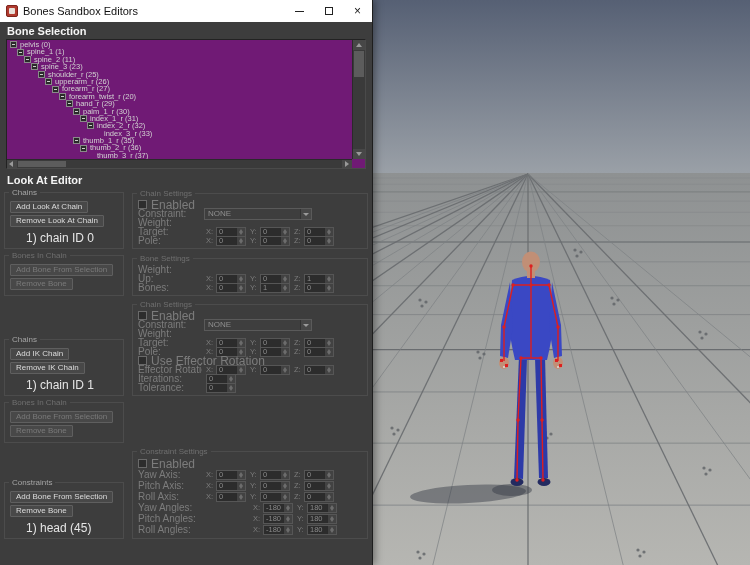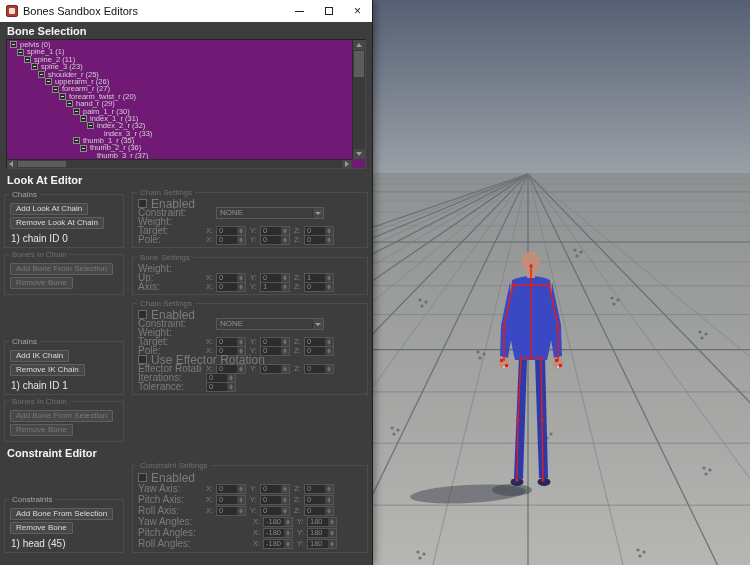--- a/index.html
+++ b/index.html
@@ -60,39 +60,39 @@
   .cols{display:flex;align-items:flex-end;padding:0 2px}
   .colL{flex:0 0 124px}
   .colR{flex:1;margin-left:4px;min-width:0}
   .grp{position:relative;border:1px solid #4c4c4c;margin:6px 2px 0;padding:6px 1px 3px}
   .glabel{position:absolute;top:-5px;left:4px;background:#3d3d3d;padding:0 3px;font-size:8px;line-height:9px;color:#a5a5a5;white-space:nowrap}
   .dimg>.glabel{color:#6f6f6f}
 
   .pbtn{display:block;margin:2px 4px;height:12px;line-height:10px;background:#484848;border:1px solid #5f5f5f;
         border-radius:1px;color:#dcdcdc;font-size:8px;font-family:inherit;padding:0 5px;width:max-content;cursor:default}
   .pbtn.dim{color:#7a7a7a}
-  .litem{font-size:10px;color:#e6e6e6;padding:2px 5px 0}
+  .litem{font-size:12px;color:#e6e6e6;padding:2px 20px 0}
 
   .frow{display:flex;align-items:center;height:9px;padding:0 4px}
   .c-rows .frow{height:11px}
   .lab{flex:0 0 64px;font-size:10px;color:#7c7c7c;white-space:nowrap;overflow:hidden}
   .cbl{font-size:12px;color:#7c7c7c;white-space:nowrap}
   .cbx{flex:0 0 9px;width:9px;height:9px;border:1px solid #6a6a6a;background:#2d2d2d;margin-right:4px}
   .fld{display:flex;align-items:center;margin-left:4px}
   .axl{flex:0 0 10px;font-size:7.5px;color:#7c7c7c}
   .sp{flex:0 0 47px}
   .spin{display:inline-flex;width:30px;height:10px;background:#2c2c2c;border:1px solid #565656}
   .spin b{flex:1;min-width:0;font-weight:400;font-size:7.5px;line-height:8px;color:#d8d8d8;padding-left:2px;overflow:hidden}
   .spin.dim b{color:#8a8a8a}
   .sarrs{flex:0 0 9px;position:relative;background:#424242;border-left:1px solid #2b2b2b}
   .sarrs::before{content:"";position:absolute;left:2px;top:1px;border-left:2.5px solid transparent;border-right:2.5px solid transparent;border-bottom:3px solid #9b9b9b}
   .sarrs::after{content:"";position:absolute;left:2px;bottom:1px;border-left:2.5px solid transparent;border-right:2.5px solid transparent;border-top:3px solid #9b9b9b}
   .spin.dim .sarrs::before{border-bottom-color:#6c6c6c}
   .spin.dim .sarrs::after{border-top-color:#6c6c6c}
-  .sel{display:inline-flex;width:108px;height:12px;background:#3e3e3e;border:1px solid #5a5a5a;margin-left:14px}
+  .sel{display:inline-flex;width:108px;height:12px;background:#3e3e3e;border:1px solid #5a5a5a;margin-left:2px}
   .sel b{flex:1;font-weight:400;font-size:8px;line-height:10px;color:#8f8f8f;padding:0 3px;overflow:hidden}
   .dd{flex:0 0 11px;position:relative;background:#474747;border-left:1px solid #333}
   .dd::before{content:"";position:absolute;left:2px;top:4px;border-left:3px solid transparent;border-right:3px solid transparent;border-top:3.5px solid #9a9a9a}
 </style>
 </head>
 <body>
 
 <div class="viewport">
   <svg id="scene" width="750" height="565" viewBox="0 0 750 565">
     <defs>
@@ -436,21 +436,21 @@
                 </span>
                 <span class="fld">
                   <label class="axl">Z:</label>
                   <span class="spin dim">
                     <b>1</b>
                     <i class="sarrs"></i>
                   </span>
                 </span>
               </div>
             <div class="frow">
-                <span class="lab">Axis:</span>
+                <span class="lab">Bones:</span>
                 <span class="fld">
                   <label class="axl">X:</label>
                   <span class="spin dim">
                     <b>0</b>
                     <i class="sarrs"></i>
                   </span>
                 </span>
                 <span class="fld">
                   <label class="axl">Y:</label>
                   <span class="spin dim">
@@ -601,21 +601,20 @@
             <span class="glabel">Bones In Chain</span>
             <button class="pbtn dim">Add Bone From Selection</button>
             <button class="pbtn dim">Remove Bone</button>
           </div>
         </div>
         <div class="colR"></div>
       </div>
     </div>
 
     <div class="esec">
-      <div class="ehead">Constraint Editor</div>
       <div class="cols">
         <div class="colL">
           <div class="grp">
             <span class="glabel">Constraints</span>
             <button class="pbtn">Add Bone From Selection</button>
             <button class="pbtn">Remove Bone</button>
             <div class="litem">1) head (45)</div>
           </div>
         </div>
         <div class="colR">

